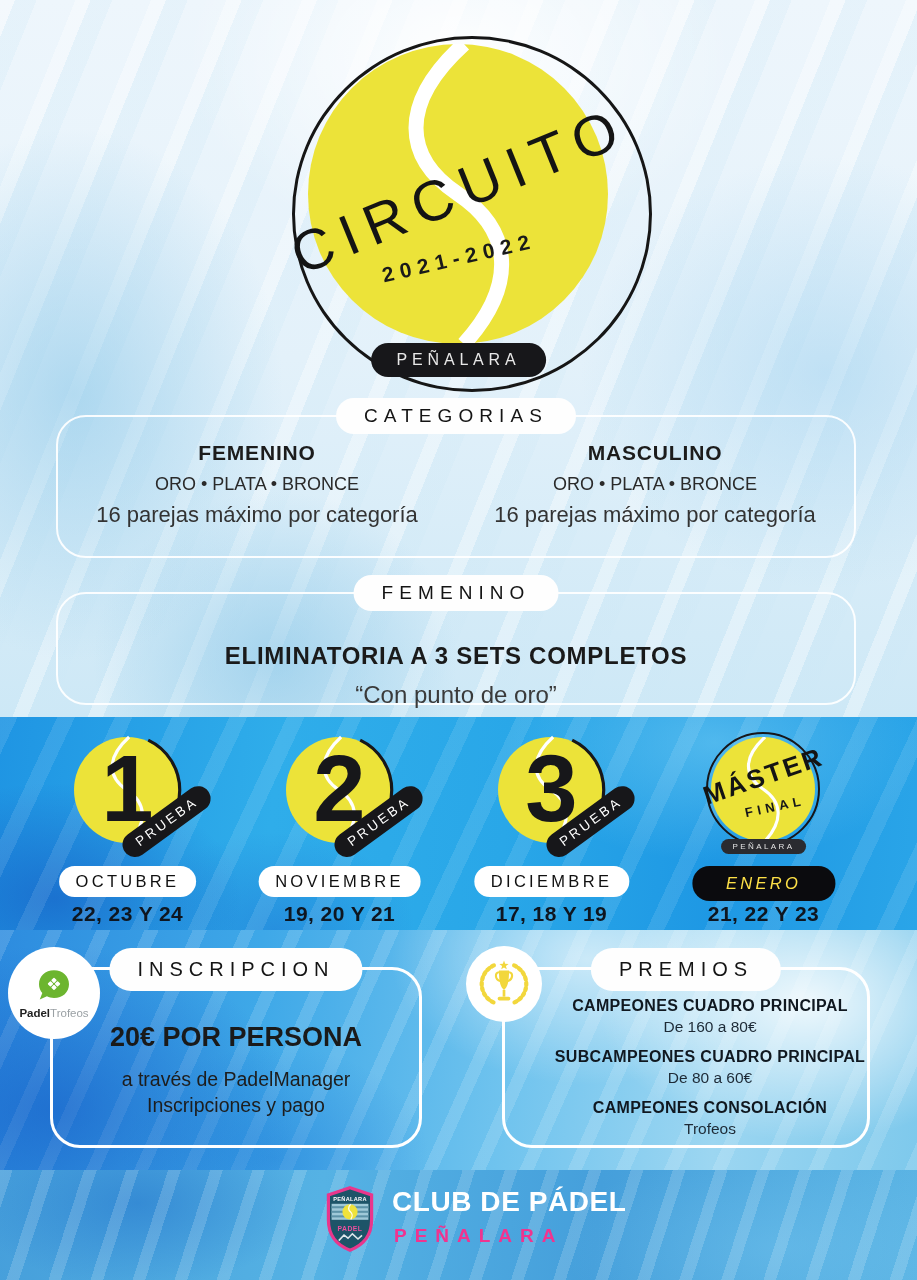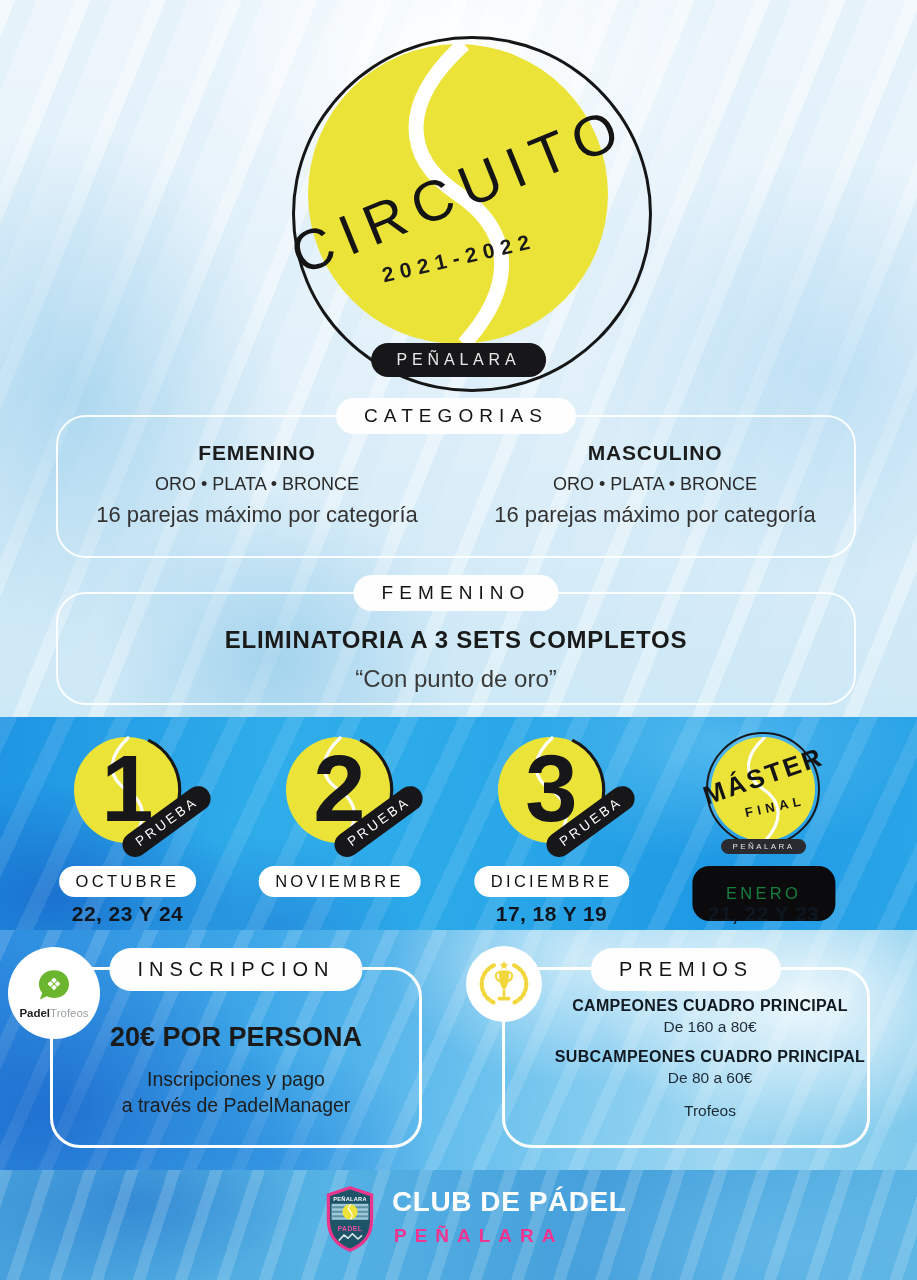--- a/index.html
+++ b/index.html
@@ -61,35 +61,35 @@
   .box-categorias { left:56px; top:415px; width:800px; height:143px; }
   .box-formato   { left:56px; top:592px; width:800px; height:113px; }
   .pill-label { position:absolute; left:50%; top:-19px; transform:translateX(-50%);
     background:#fefefe; color:#141414; border-radius:20px; padding:7px 28px;
     font-size:19px; font-weight:400; letter-spacing:.32em; white-space:nowrap; }
   .cat-cols { display:flex; width:100%; height:100%; padding-top:24px; }
   .cat-col { width:50%; }
   .cat-title { font-size:21px; font-weight:700; color:#1c1c1c; letter-spacing:.04em; }
   .cat-levels { margin-top:9px; font-size:18px; font-weight:400; color:#2a2a2a; }
   .cat-note { margin-top:7px; font-size:22px; color:#333; }
-  .formato-line1 { margin-top:32px; font-size:24px; font-weight:700; color:#1a1a1a; letter-spacing:.03em; }
+  .formato-line1 { margin-top:48px; font-size:24px; font-weight:700; color:#1a1a1a; letter-spacing:.03em; }
   .formato-line2 { margin-top:11px; font-size:24px; color:#3a3a3a; }
   
   .sched-item { position:absolute; top:0; width:229px; height:213px; }
   .ball-sm { position:absolute; left:61px; top:20px; width:106px; height:106px; overflow:visible; }
   .sched-number { position:absolute; left:0; top:12px; width:229px; height:120px;
     display:flex; align-items:center; justify-content:center;
     font-size:94px; font-weight:800; color:#17171a; line-height:1; }
   .prueba-pill { position:absolute; top:92px; right:24px; transform:rotate(-36deg);
     background:#17171a; color:#fff; border-radius:16px; padding:5px 15px;
     font-size:13.5px; letter-spacing:.22em; font-weight:500; white-space:nowrap; }
   .month-pill { position:absolute; top:149px; left:50%; transform:translateX(-50%);
     background:#fff; color:#101010; border-radius:17px; padding:6px 17px;
     font-size:16.5px; letter-spacing:.2em; font-weight:500; white-space:nowrap; }
-  .month-pill.dark { background:#0b0b0e; color:#15803d; padding:18px 34px; }
+  .month-pill.dark { background:#0b0b0e; color:#fde047; padding:8px 34px;font-style:italic; }
   .sched-dates { position:absolute; top:185px; width:100%; text-align:center;
     font-size:21px; font-weight:700; color:#0e1620; letter-spacing:.02em; }
   .master-ring { position:absolute; left:57px; top:15px; width:114px; height:114px;
     border:2.5px solid #16161a; border-radius:50%; }
   .ball-master { position:absolute; left:62px; top:20px; width:104px; height:104px; }
   .master-title { position:absolute; top:44px; width:100%; text-align:center;
     transform:rotate(-19deg); font-size:26px; font-weight:600; letter-spacing:.1em; color:#141414; }
   .master-final { position:absolute; top:82px; left:55%; transform:translateX(-50%) rotate(-12deg);
     font-size:13px; font-weight:600; letter-spacing:.35em; color:#17171a; white-space:nowrap; }
   .master-chip { position:absolute; top:122px; left:50%; transform:translateX(-50%);
@@ -174,20 +174,21 @@
 
     <div class="sched-item" style="left:225px">
       <svg class="ball-sm" viewBox="0 0 100 100">
         <circle cx="50" cy="50" r="50" fill="#ece339"></circle>
         <path d="M52 0 C 30 20 32 38 50 50 C 68 62 70 80 52 100" stroke="#ffffff" stroke-width="3" fill="none"></path>
         <path d="M70 3 A 52 52 0 0 1 70 97" stroke="#17171a" stroke-width="3" fill="none"></path>
       </svg>
       <div class="sched-number">2</div>
       <div class="prueba-pill">PRUEBA</div>
       <div class="month-pill">NOVIEMBRE</div>
+      <div class="sched-dates">19, 20 Y 21</div>
     </div>
 
     <div class="sched-item" style="left:437px">
       <svg class="ball-sm" viewBox="0 0 100 100">
         <circle cx="50" cy="50" r="50" fill="#ece339"></circle>
         <path d="M52 0 C 30 20 32 38 50 50 C 68 62 70 80 52 100" stroke="#ffffff" stroke-width="3" fill="none"></path>
         <path d="M70 3 A 52 52 0 0 1 70 97" stroke="#17171a" stroke-width="3" fill="none"></path>
       </svg>
       <div class="sched-number">3</div>
       <div class="prueba-pill">PRUEBA</div>
@@ -208,22 +209,22 @@
       <div class="sched-dates">21, 22 Y 23</div>
     </div>
   </div>
 
   <div class="sec sec-info">
 
     <div class="ibox box-inscripcion">
       <div class="big-pill">INSCRIPCION</div>
       <div class="ins-price">20€ POR PERSONA</div>
       <div class="ins-note">
+        <div>a través de PadelManager</div>
         <div>Inscripciones y pago</div>
-        <div>a través de PadelManager</div>
       </div>
     </div>
     <div class="badge-circle pm-circle">
       <svg width="36" height="36" viewBox="0 0 48 48">
         <path d="M24 3 C35.6 3 44 11 44 21.5 C44 32 35.6 40 24 40 C20.5 40 17.3 39.2 14.6 37.8 L5 42 L8.4 33.4 C5.6 30 4 26 4 21.5 C4 11 12.4 3 24 3 Z" fill="#6cb52f"></path>
         <g transform="rotate(45 24 21)" fill="#ffffff">
           <rect x="18" y="15" width="5.5" height="5.5" rx="1"></rect>
           <rect x="24.7" y="15" width="5.5" height="5.5" rx="1"></rect>
           <rect x="18" y="21.7" width="5.5" height="5.5" rx="1"></rect>
           <rect x="24.7" y="21.7" width="5.5" height="5.5" rx="1"></rect>
@@ -237,20 +238,21 @@
       <div class="prem-list">
         <div>
           <div class="prem-title">CAMPEONES CUADRO PRINCIPAL</div>
           <div class="prem-detail">De 160 a 80€</div>
         </div>
         <div>
           <div class="prem-title">SUBCAMPEONES CUADRO PRINCIPAL</div>
           <div class="prem-detail">De 80 a 60€</div>
         </div>
         <div>
+          <div class="prem-title">CAMPEONES CONSOLACIÓN</div>
           <div class="prem-detail">Trofeos</div>
         </div>
       </div>
     </div>
     <div class="badge-circle trophy-circle">
       <svg width="54" height="54" viewBox="0 0 64 64">
         <path d="M20 10 A 24 24 0 0 0 20 54" fill="none" stroke="#f2d73c" stroke-width="5" stroke-dasharray="3 3.5" stroke-linecap="round"></path>
         <path d="M44 10 A 24 24 0 0 1 44 54" fill="none" stroke="#f2d73c" stroke-width="5" stroke-dasharray="3 3.5" stroke-linecap="round"></path>
         <polygon points="32,4 33.4,8 37.5,8.2 34.3,10.7 35.3,14.6 32,12.3 28.7,14.6 29.7,10.7 26.5,8.2 30.6,8" fill="#f2d73c"></polygon>
         <path d="M26 16 C26 30 28 36 32 39 C36 36 38 30 38 16 Z" fill="#f2d73c"></path>

